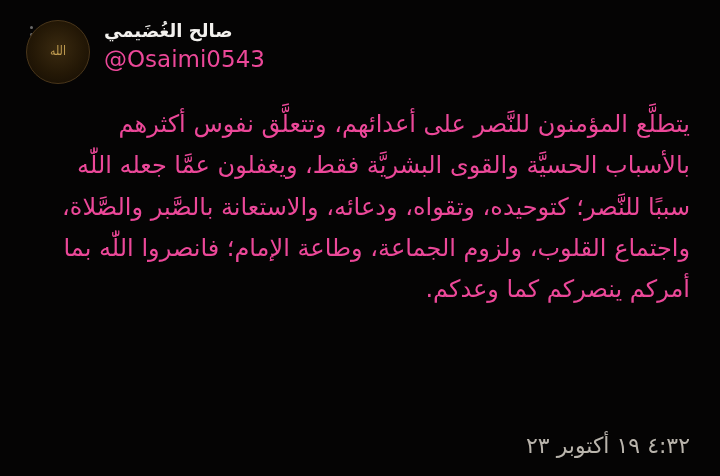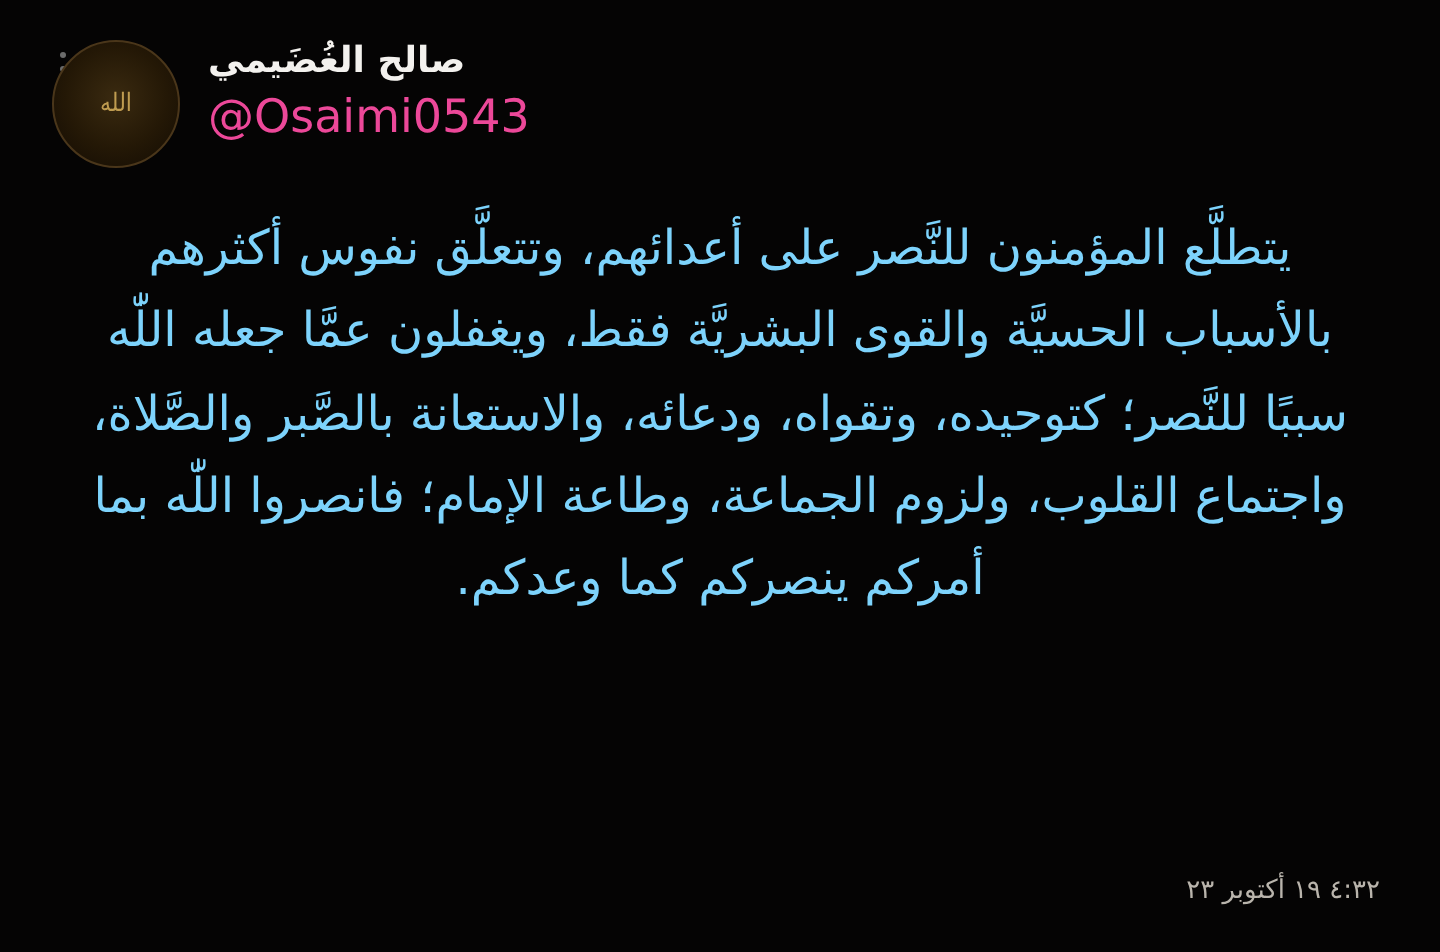--- a/index.html
+++ b/index.html
@@ -92,41 +92,40 @@
   .menu-dots i {
     display: block;
     width: 3px;
     height: 3px;
     border-radius: 50%;
     background: #6b6b6b;
   }
   
   .tweet-body {
     flex: 1 1 auto;
-    color: #7dd3fc;
+    color: #ec4899;
     font-size: 24px;
     line-height: 1.72;
-    text-align: center;
     direction: rtl;
     padding: 10px 4px 0 4px;
     font-family: "DejaVu Sans", "Liberation Sans", sans-serif;
     font-weight: 500;
   }
   
   .footer {
     height: 34px;
     display: flex;
     align-items: center;
     justify-content: flex-start;
     padding-left: 4px;
     padding-right: 4px;
   }
   .timestamp {
     color: #b9b4ac;
-    font-size: 13px;
+    font-size: 22px;
     direction: rtl;
     white-space: nowrap;
   }
 </style>
 </head>
 <body>
 
 <div class="card">
 
   <div class="menu-dots">

